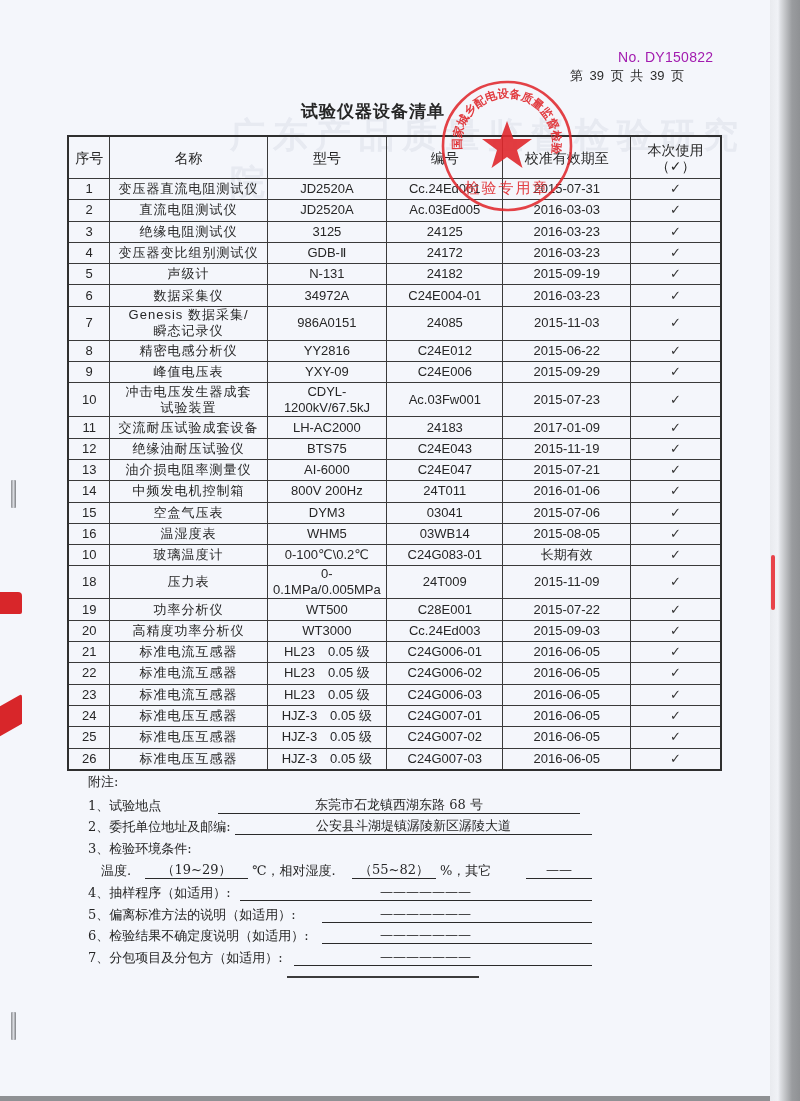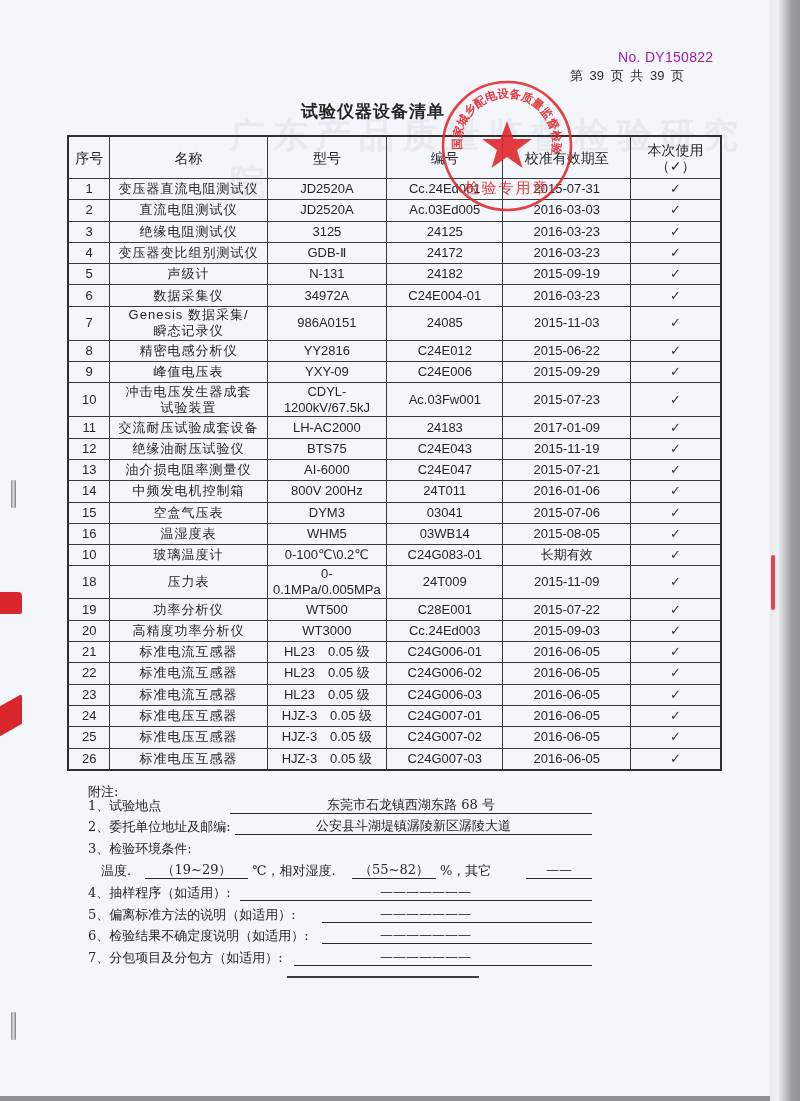--- a/index.html
+++ b/index.html
@@ -341,24 +341,24 @@
     </defs>
     <circle cx="71" cy="71" r="64" fill="none" stroke="#e0282c" stroke-width="2.6" opacity="0.88"></circle>
     <text font-size="11.5" fill="#e0282c" opacity="0.9" font-family="DejaVu Serif, serif" font-weight="bold">
       <textPath href="#stampArc" startOffset="2%">国家城乡配电设备质量监督检验中心</textPath>
     </text>
     <polygon fill="#e0282c" opacity="0.9" points="71,46 77.5,64 96,64 81,75 86.5,93 71,82 55.5,93 61,75 46,64 64.5,64"></polygon>
     <text x="71" y="118" text-anchor="middle" font-size="15" fill="#e0282c" opacity="0.88" font-family="DejaVu Serif, serif" letter-spacing="2">检验专用章</text>
   </svg>
 
   <div class="notes">
-    <div class="note-line" style="top:10px">附注:</div>
+    <div class="note-line" style="top:0">附注:</div>
 
     <div class="note-line" style="top:24px">1、试验地点</div>
-    <div class="fill" style="left:142px; top:24px; width:362px;">东莞市石龙镇西湖东路 68 号</div>
+    <div class="fill" style="left:130px; top:24px; width:362px;">东莞市石龙镇西湖东路 68 号</div>
 
     <div class="note-line" style="top:45px">2、委托单位地址及邮编:</div>
     <div class="fill" style="left:147px; top:45px; width:357px;">公安县斗湖堤镇潺陵新区潺陵大道</div>
 
     <div class="note-line" style="top:67px">3、检验环境条件:</div>
 
     <div class="note-line" style="top:89px; left:13px;">温度.</div>
     <div class="fill" style="left:57px; top:89px; width:103px;">（19~29）</div>
     <div class="note-line" style="top:89px; left:164px;">℃，相对湿度.</div>
     <div class="fill" style="left:264px; top:89px; width:84px;">（55~82）</div>

